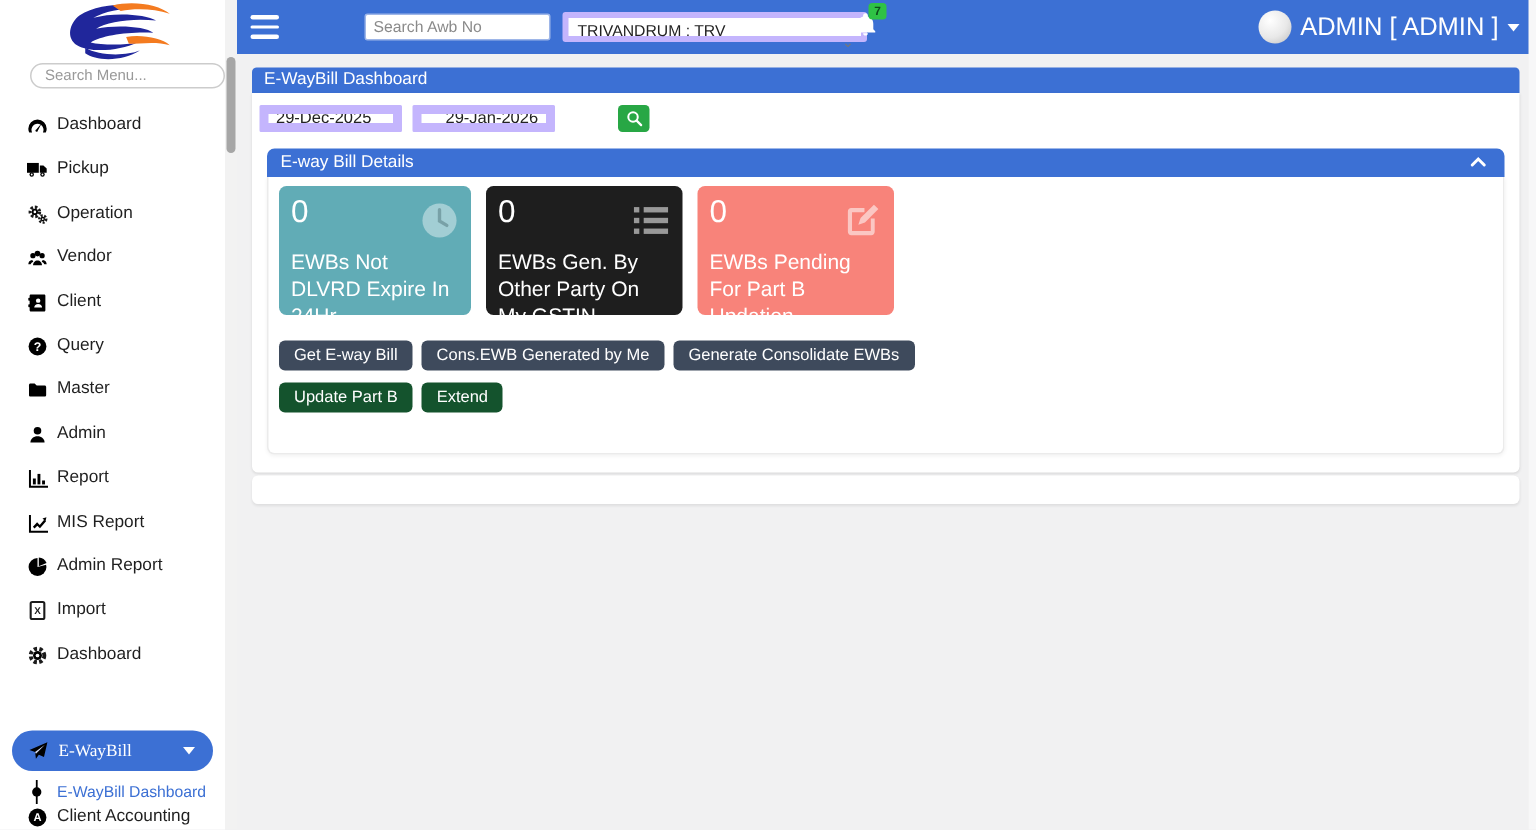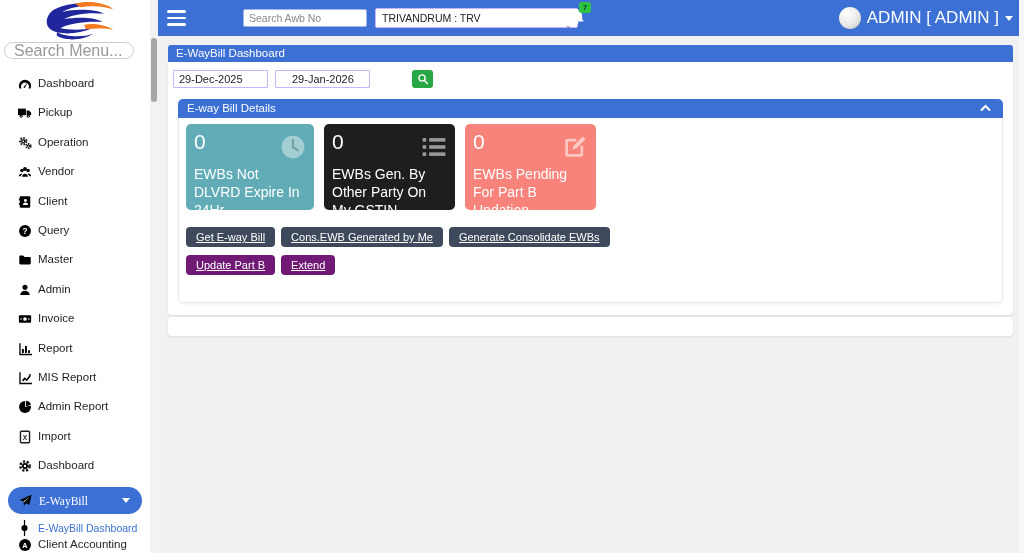--- a/index.html
+++ b/index.html
@@ -13,35 +13,35 @@
   #topbar { position:absolute; left:158px; top:0; width:861px; height:36px; background:#3c70d4; z-index:2; }
   #right-gutter { position:absolute; left:1019px; top:0; width:5px; height:553px; background:#f7f7f8; }
   #main { position:absolute; left:158px; top:36px; width:861px; height:517px; background:#f1f1f2; }
 
   
   .hamburger { position:absolute; left:9px; top:10px; width:19px; height:16px; display:flex; flex-direction:column; justify-content:space-between; cursor:pointer; }
   .hamburger span { display:block; height:2.6px; background:#fff; border-radius:2px; }
   .awb-input { position:absolute; left:85px; top:9px; width:124px; height:18px; border:1px solid #9eb6e8; border-radius:2px;
     font-size:10.5px; padding:0 5px; color:#333; outline:none; }
   .awb-input::placeholder { color:#8a8a8a; }
-  .branch-select { position:absolute; left:217px; top:8px; width:203px; height:20px; background:#fff; border:1px solid #c4b5fd;
+  .branch-select { position:absolute; left:217px; top:8px; width:203px; height:20px; background:#fff; border:4px solid #c4b5fd;
     border-radius:2px; font-size:10.5px; color:#222; line-height:18px; padding:0 16px 0 6px; cursor:pointer; }
   .branch-select .caret { position:absolute; right:5px; top:7px; color:#777; font-size:9px; }
   .bell-wrap { position:absolute; left:411px; top:8px; width:26px; height:24px; cursor:pointer; }
   .bell-badge { position:absolute; left:10px; top:-6px; min-width:12px; height:11px; background:#2fc245; border-radius:2.5px;
     color:#0c4d1c; font-size:8px; font-weight:bold; text-align:center; line-height:11px; padding:0 1px; }
   .user-area { position:absolute; right:6px; top:0; height:36px; display:flex; align-items:center; gap:6px; cursor:pointer; }
   .avatar { width:22px; height:22px; border-radius:50%; background:radial-gradient(circle at 35% 30%, #ffffff 0%, #e8e8e8 55%, #bdbdbd 100%); }
   .user-label { color:#fff; font-size:17px; }
   .caret-down-w { width:0; height:0; border-left:4px solid transparent; border-right:4px solid transparent; border-top:5px solid #fff; }
 
   
   .logo { position:absolute; left:20px; top:1px; width:110px; height:40px; }
-  .menu-search { position:absolute; left:4px; top:42px; width:130px; height:17px; border:1px solid #ccc; border-radius:9px;
-    font-size:16px; padding:0 9px; color:#555; outline:none; }
+  .menu-search { position:absolute; left:20px; top:42px; width:130px; height:17px; border:1px solid #ccc; border-radius:9px;
+    font-size:10px; padding:0 9px; color:#555; outline:none; }
   .menu-search::placeholder { color:#999; }
   #menu { position:absolute; left:0; top:77px; width:150px; }
   .menu-item { height:29.4px; display:flex; align-items:flex-start; cursor:pointer; color:#1f1f1f; }
   .menu-item .mi-icon { width:14px; height:14px; margin-left:18px; flex:0 0 14px; color:#1b1b1b; }
   .menu-item .mi-label { margin-left:6px; font-size:11.5px; }
   .menu-pill { position:absolute; left:8px; top:487px; width:134px; height:27px; border-radius:14px; background:#3c70d4;
     display:flex; align-items:center; color:#fff; cursor:pointer;font-family:Liberation Serif, serif; }
   .menu-pill .mi-icon { width:13px; height:13px; margin-left:11px; color:#fff; }
   .menu-pill .mi-label { margin-left:7px; font-size:11.5px; }
   .menu-pill .caret-down-w { position:absolute; right:12px; }
@@ -50,43 +50,43 @@
   .sub-item .mi-label { margin-left:9px; font-size:10.5px; color:#3c70d4; }
   .menu-item.bottom { position:absolute; top:538px; width:150px; }
 
   
   #container { position:absolute; left:10px; top:9px; width:845px; background:transparent; }
   .page-titlebar { height:17px; background:#3c70d4; border-radius:3px 3px 0 0; color:#fff; font-size:11.5px;
     line-height:17px; padding:0 8px; }
   .container-body { background:#fff; border-radius:0 0 4px 4px; box-shadow:0 1px 2px rgba(0,0,0,.10);
     padding:4px 5px 12px 5px; }
   .dates-row { height:18px; margin-top:4px; display:flex; align-items:center; }
-  .date-input { width:95px; height:18px; border:1px solid #c4b5fd; border-radius:1px; font-size:11px; padding:0 5px; color:#222; outline:none; }
+  .date-input { width:95px; height:18px; border:6px solid #c4b5fd; border-radius:1px; font-size:11px; padding:0 5px; color:#222; outline:none; }
   .date-input + .date-input { margin-left:7px;padding-left:16px; }
   .search-btn { margin-left:42px; width:21px; height:18px; background:#28a745; border:none; border-radius:3px;
     display:flex; align-items:center; justify-content:center; cursor:pointer; }
   .panel { margin:11px 5px 0 5px; }
   .panel-header { position:relative; height:19px; background:#3c70d4; border-radius:5px 5px 0 0; color:#fff;
     font-size:11.5px; line-height:19px; padding:0 9px; }
   .panel-chevron { position:absolute; right:12px; top:5px; cursor:pointer; }
   .panel-body { background:#fff; border:1px solid #ebebeb; border-top:none; border-radius:0 0 5px 5px;
     height:185px; padding:6px 7px; box-shadow:0 1px 3px rgba(0,0,0,.06); }
   .cards { display:flex; gap:10px; }
   .card { position:relative; width:128px; height:86px; border-radius:5px; padding:5px 8px; color:#fff; }
   .card:nth-child(2), .card:nth-child(3) { width:131px; }
   .card-value { font-size:21px; line-height:26px; }
   .card-icon { position:absolute; right:8px; top:10px; width:26px; height:26px; opacity:.55; }
   .card-label { margin-top:10px; font-size:14px; line-height:1.3; }
   .btn-row { display:flex; gap:6px; }
   .btn-row.first { margin-top:17px; }
   .btn-row.second { margin-top:8px; }
   .btn { border:none; border-radius:4px; color:#fff; font-size:11px; padding:4px 10px; cursor:pointer;
-    font-family:"Liberation Sans", sans-serif;text-decoration:underline; }
+    font-family:"Liberation Sans", sans-serif; }
   .btn.dark { background:#3e4a5c; }
-  .btn.muted { background:#701a75; }
+  .btn.muted { background:#14532d; }
   #footer-card { position:absolute; left:10px; top:281px; width:845px; height:19px; background:#fff;
     border-radius:4px; box-shadow:0 1px 2px rgba(0,0,0,.08); }
   svg { display:block; }
 </style>
 </head>
 <body>
 
 <svg width="0" height="0" style="position:absolute">
   <defs>
     <symbol id="i-gauge" viewBox="0 0 16 16">
@@ -258,26 +258,20 @@
       <svg class="mi-icon">
           <use href="#i-folder"></use>
         </svg>
       <span class="mi-label">Master</span>
     </div>
     <div class="menu-item">
       <svg class="mi-icon">
           <use href="#i-user"></use>
         </svg>
       <span class="mi-label">Admin</span>
-    </div>
-    <div class="menu-item">
-      <svg class="mi-icon">
-          <use href="#i-moneybill"></use>
-        </svg>
-      <span class="mi-label">Invoice</span>
     </div>
     <div class="menu-item">
       <svg class="mi-icon">
           <use href="#i-barchart"></use>
         </svg>
       <span class="mi-label">Report</span>
     </div>
     <div class="menu-item">
       <svg class="mi-icon">
           <use href="#i-linechart"></use>

